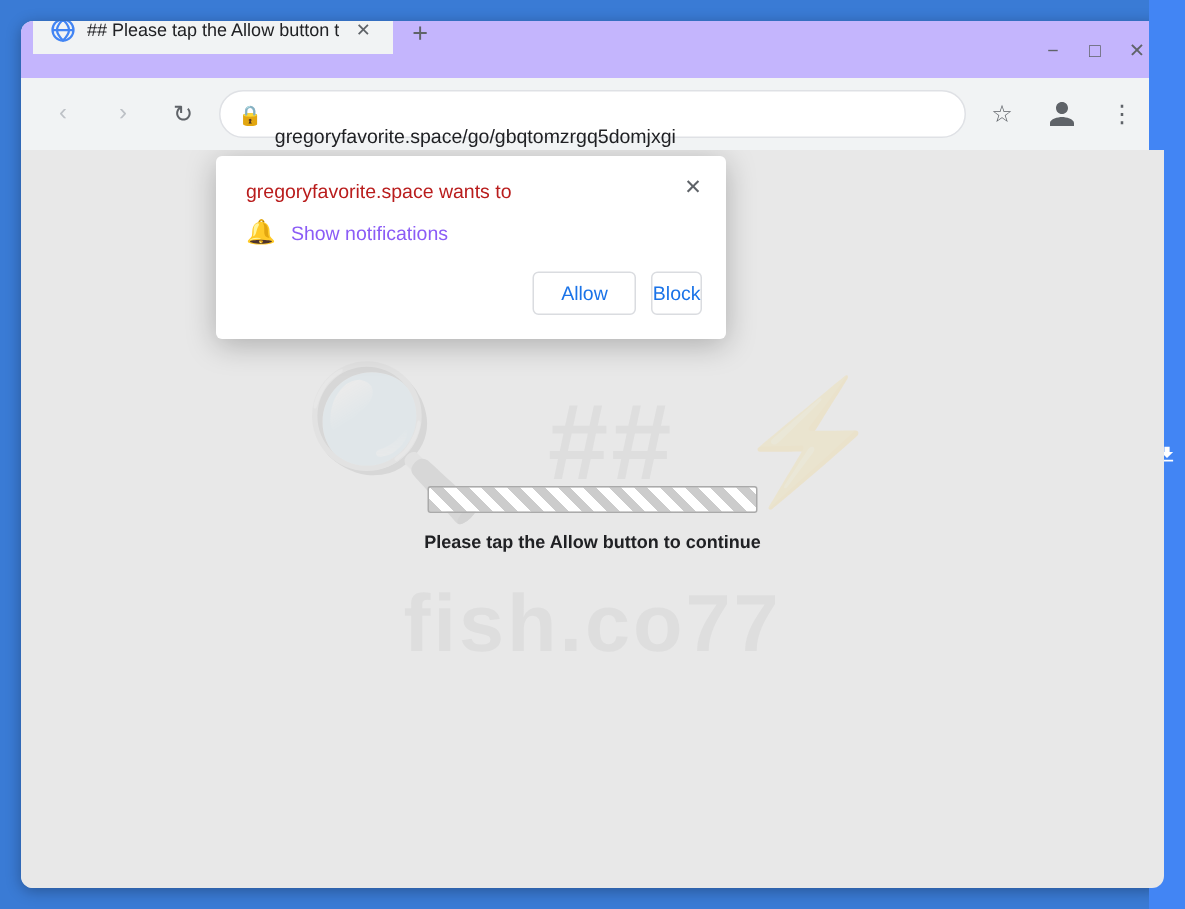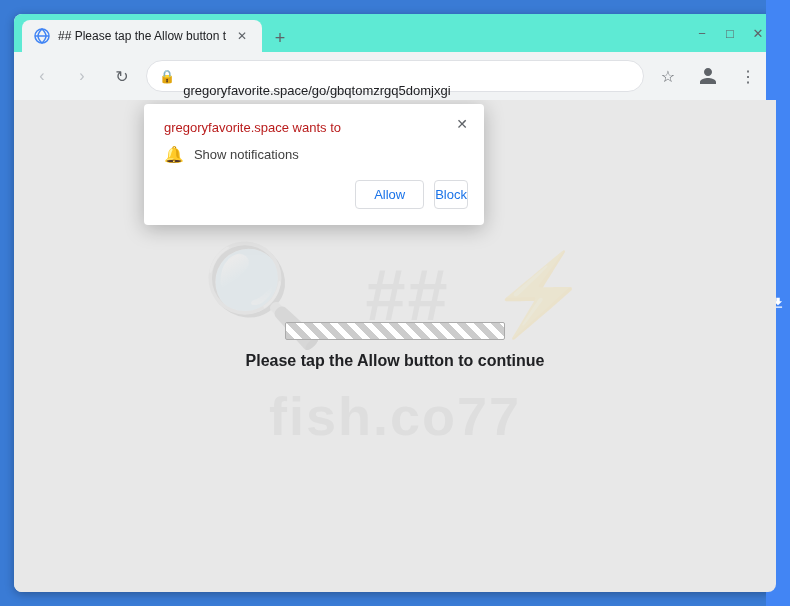--- a/index.html
+++ b/index.html
@@ -20,25 +20,25 @@
       background: #f1f3f4;
       border-radius: 8px;
       overflow: hidden;
       display: flex;
       flex-direction: column;
       box-shadow: 0 2px 10px rgba(0,0,0,0.3);
     }
 
     
     .title-bar {
-      background: #5eead4;
+      background: #c4b5fd;
       height: 38px;
       display: flex;
       align-items: center;
-      padding: 0 8px;
+      padding: 16px 8px;
       gap: 12px;
     }
 
     .tab-bar {
       display: flex;
       align-items: flex-end;
       flex: 1;
       height: 100%;
     }
 
@@ -243,21 +243,21 @@
         #ccc,
         #ccc 6px,
         #fff 6px,
         #fff 12px
       );
       border: 1px solid #aaa;
       border-radius: 2px;
     }
 
     .page-instruction {
-      font-size: 16px;
+      font-size: 12px;
       font-weight: bold;
       color: #202124;
       text-align: center;
     }
 
     
     .notification-popup {
       position: absolute;
       top: 4px;
       left: 130px;
@@ -297,21 +297,21 @@
       margin-bottom: 16px;
     }
 
     .popup-bell-icon {
       font-size: 16px;
       color: #5f6368;
     }
 
     .popup-item-text {
       font-size: 13px;
-      color: #404040;
+      color: #8b5cf6;
     }
 
     .popup-buttons {
       display: flex;
       justify-content: flex-end;
       gap: 10px;
     }
 
     .btn-allow {
       padding: 6px 18px;

